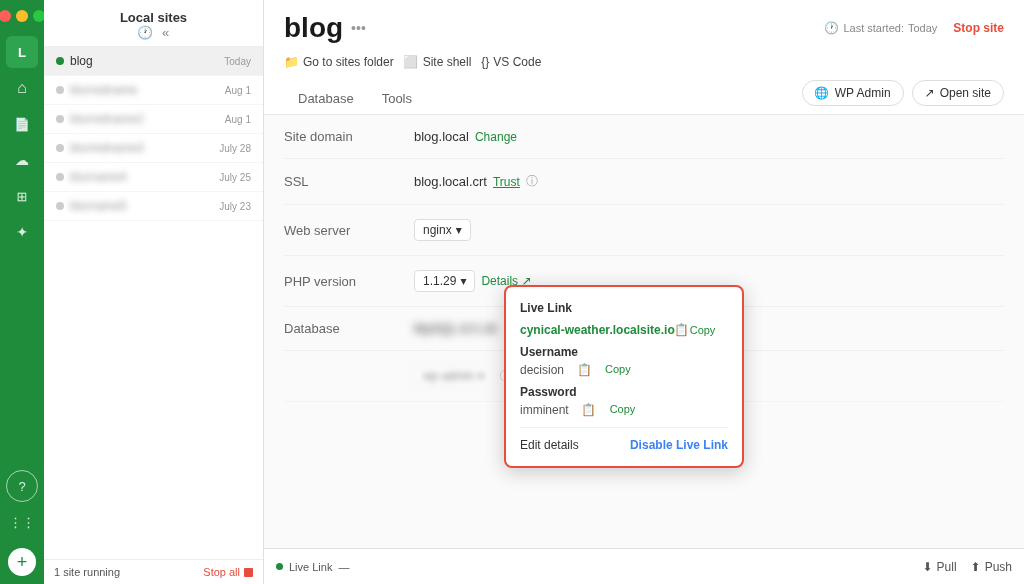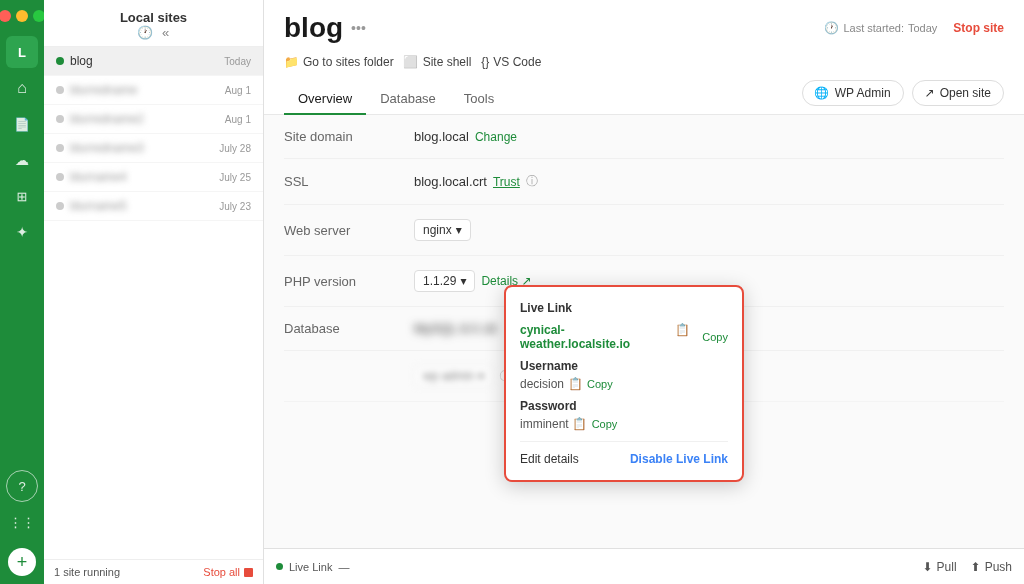--- a/index.html
+++ b/index.html
@@ -137,30 +137,30 @@
       width: 240px;
       background: #fff;
       border-radius: 8px;
       box-shadow: 0 4px 20px rgba(0,0,0,0.2);
       padding: 14px;
       z-index: 100;
       border: 2px solid #e74c3c;
     }
     .popup-section-title { font-size: 12px; font-weight: 600; color: #333; margin-bottom: 8px; }
     .popup-live-url {
-      display: flex; gap: 12px; margin-bottom: 6px;
+      display: flex; align-items: center; gap: 0; margin-bottom: 6px;
     }
     .popup-live-url-text { font-size: 12px; color: #1e8c3a; font-weight: 600; }
     .copy-btn {
       display: flex; align-items: center; gap: 3px; font-size: 11px; color: #1e8c3a; cursor: pointer; font-weight: 500;
     }
     .popup-description { font-size: 11px; color: #666; line-height: 1.5; margin-bottom: 10px; }
     .popup-field-label { font-size: 12px; font-weight: 600; color: #333; margin-bottom: 4px; margin-top: 8px; }
     .popup-field-value {
-      display: flex; align-items: center; gap: 4px; margin-bottom: 4px;
+      display: flex; align-items: flex-start; gap: 13px; margin-bottom: 4px;
     }
     .popup-field-text { font-size: 12px; color: #555; }
     .popup-divider { border: none; border-top: 1px solid #f0f0f0; margin: 10px 0; }
     .popup-actions {
       display: flex; justify-content: space-between; align-items: center; margin-top: 8px;
     }
     .edit-details-link { font-size: 12px; color: #333; cursor: pointer; font-weight: 500; }
     .disable-link { font-size: 12px; color: #3b82f6; cursor: pointer; font-weight: 700; }
 
     
@@ -292,21 +292,20 @@
         <span>⬜</span>
         <span>Site shell</span>
       </span>
       <span class="action-btn">
         <span>{}</span>
         <span>VS Code</span>
       </span>
     </div>
     <div style="display:flex; align-items:flex-end; justify-content:space-between;">
       <div class="tabs-row">
-        <div class="tab active">Overview</div>
         <div class="tab">Database</div>
         <div class="tab">Tools</div>
       </div>
       <div class="right-action-btns">
         <button class="wp-btn">
           <span>🌐</span>
           <span>WP Admin</span>
         </button>
         <button class="open-btn">
           <span>↗</span>

